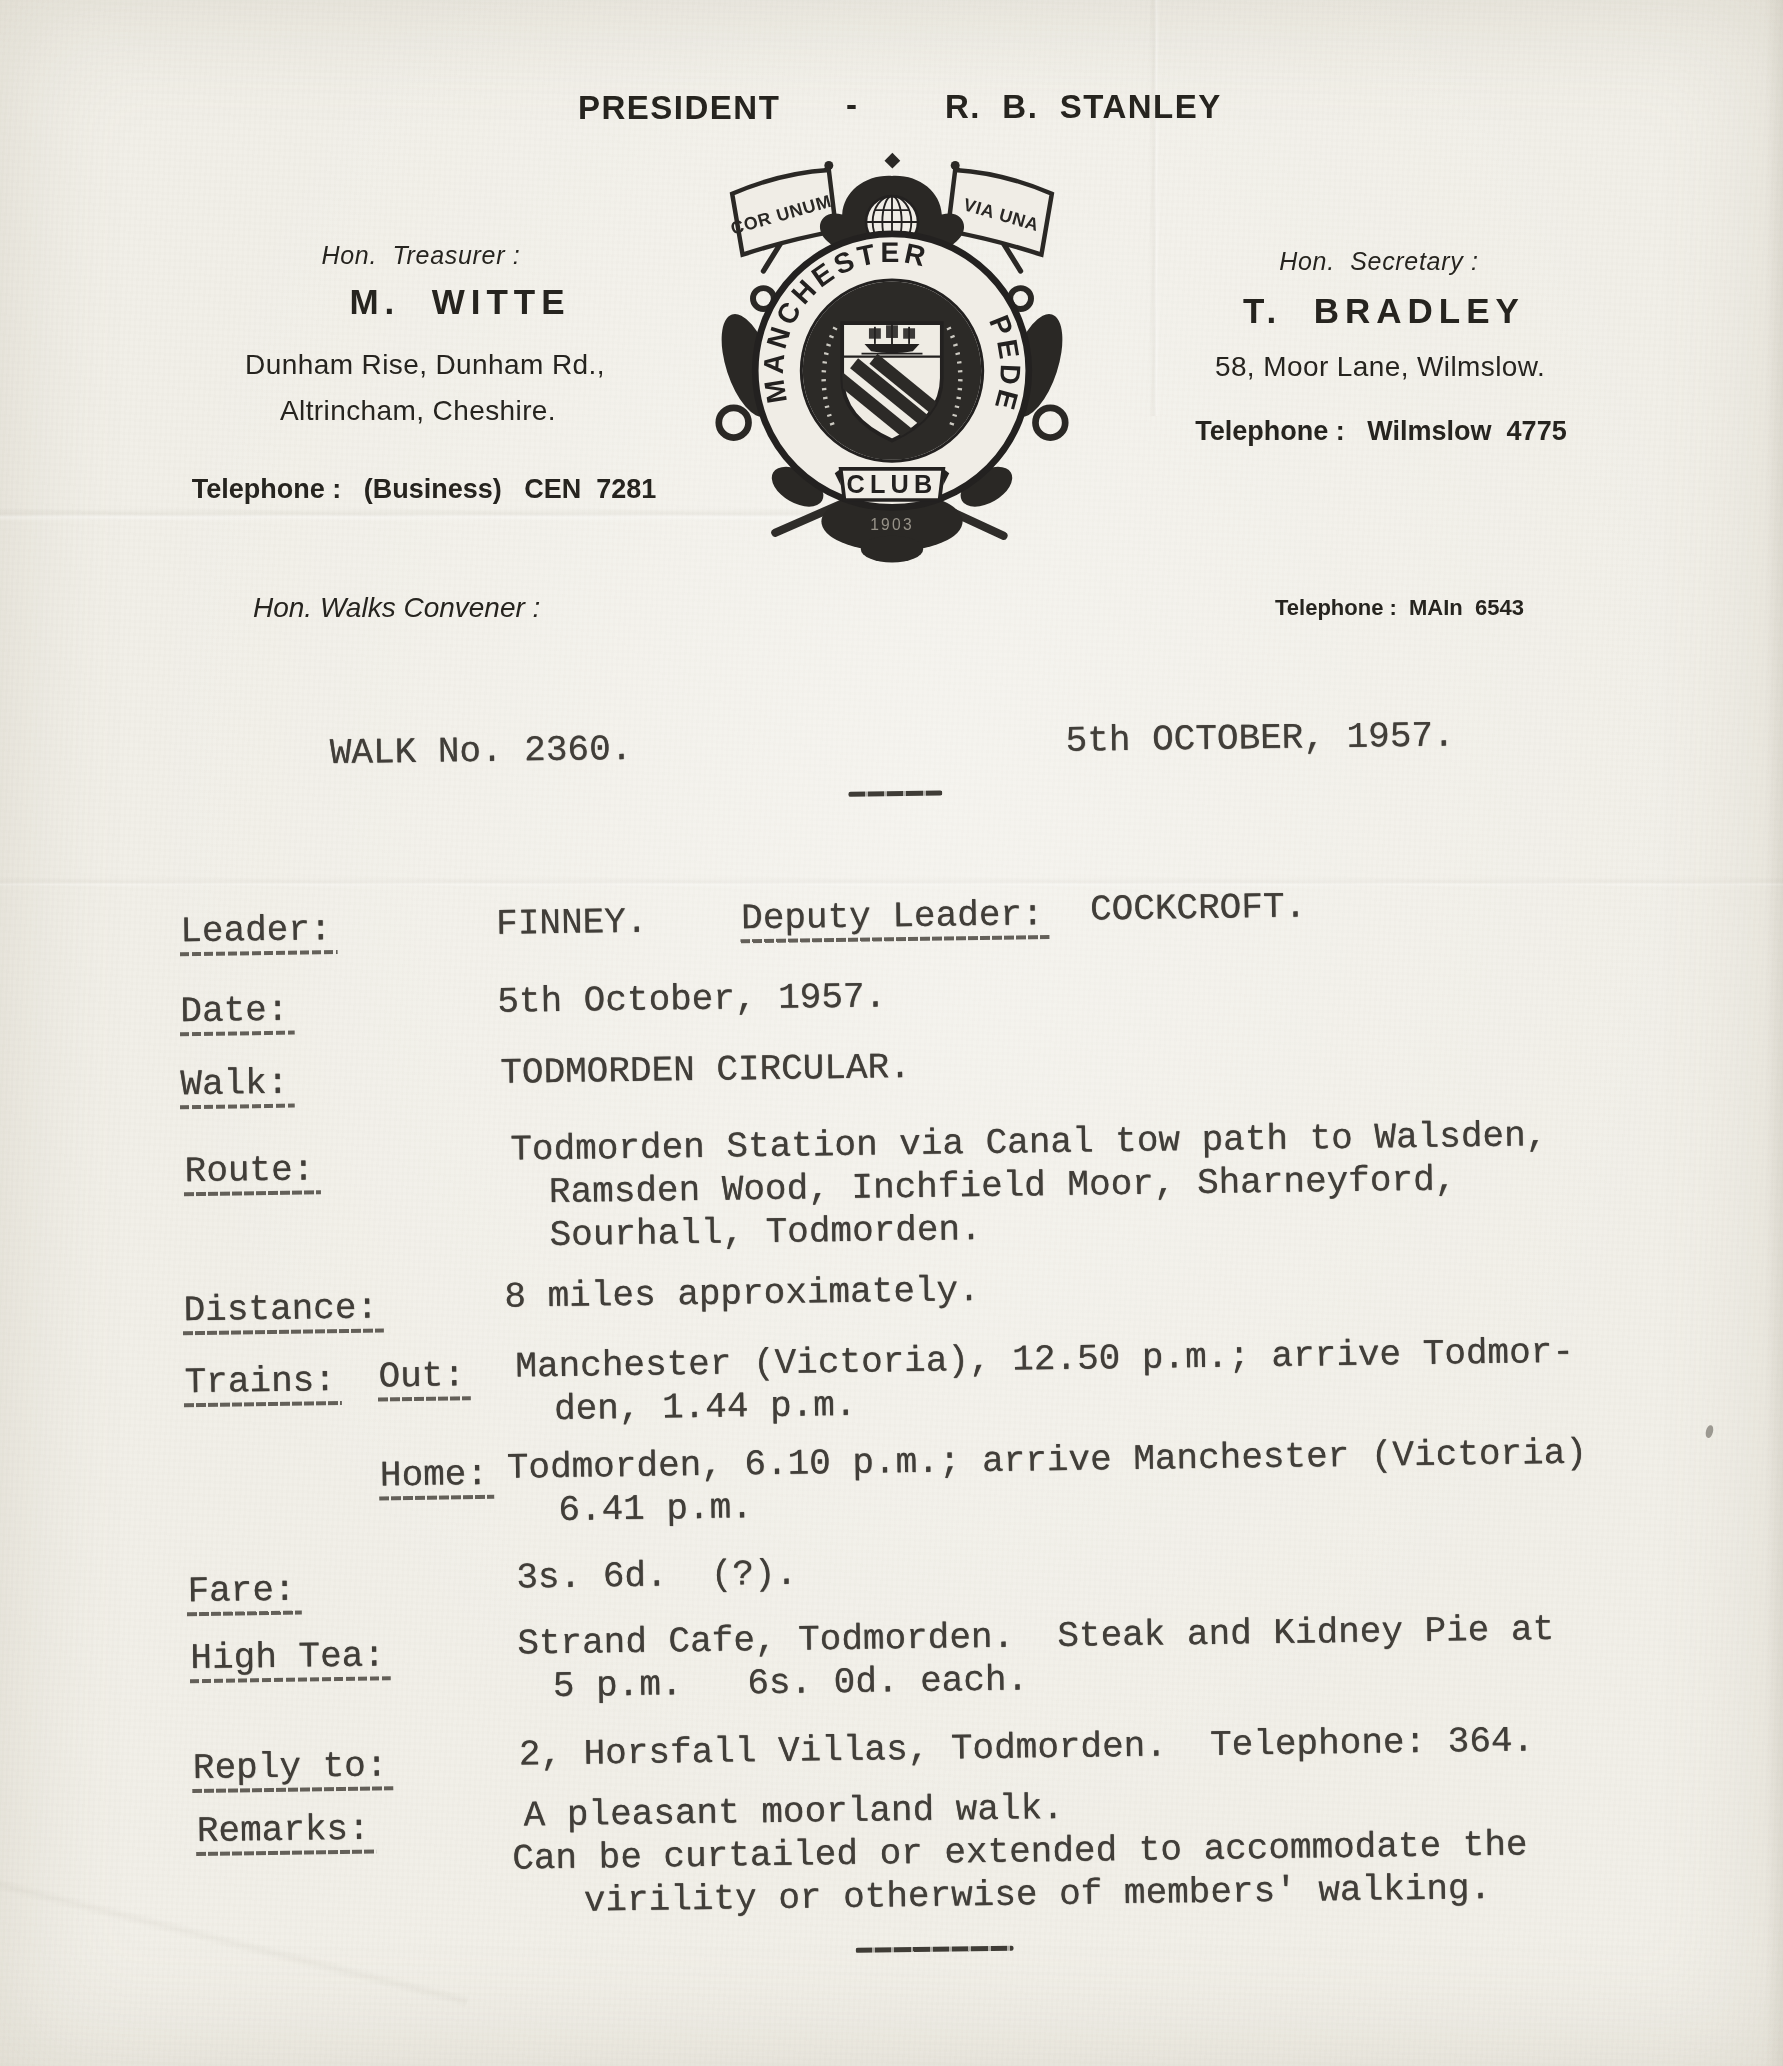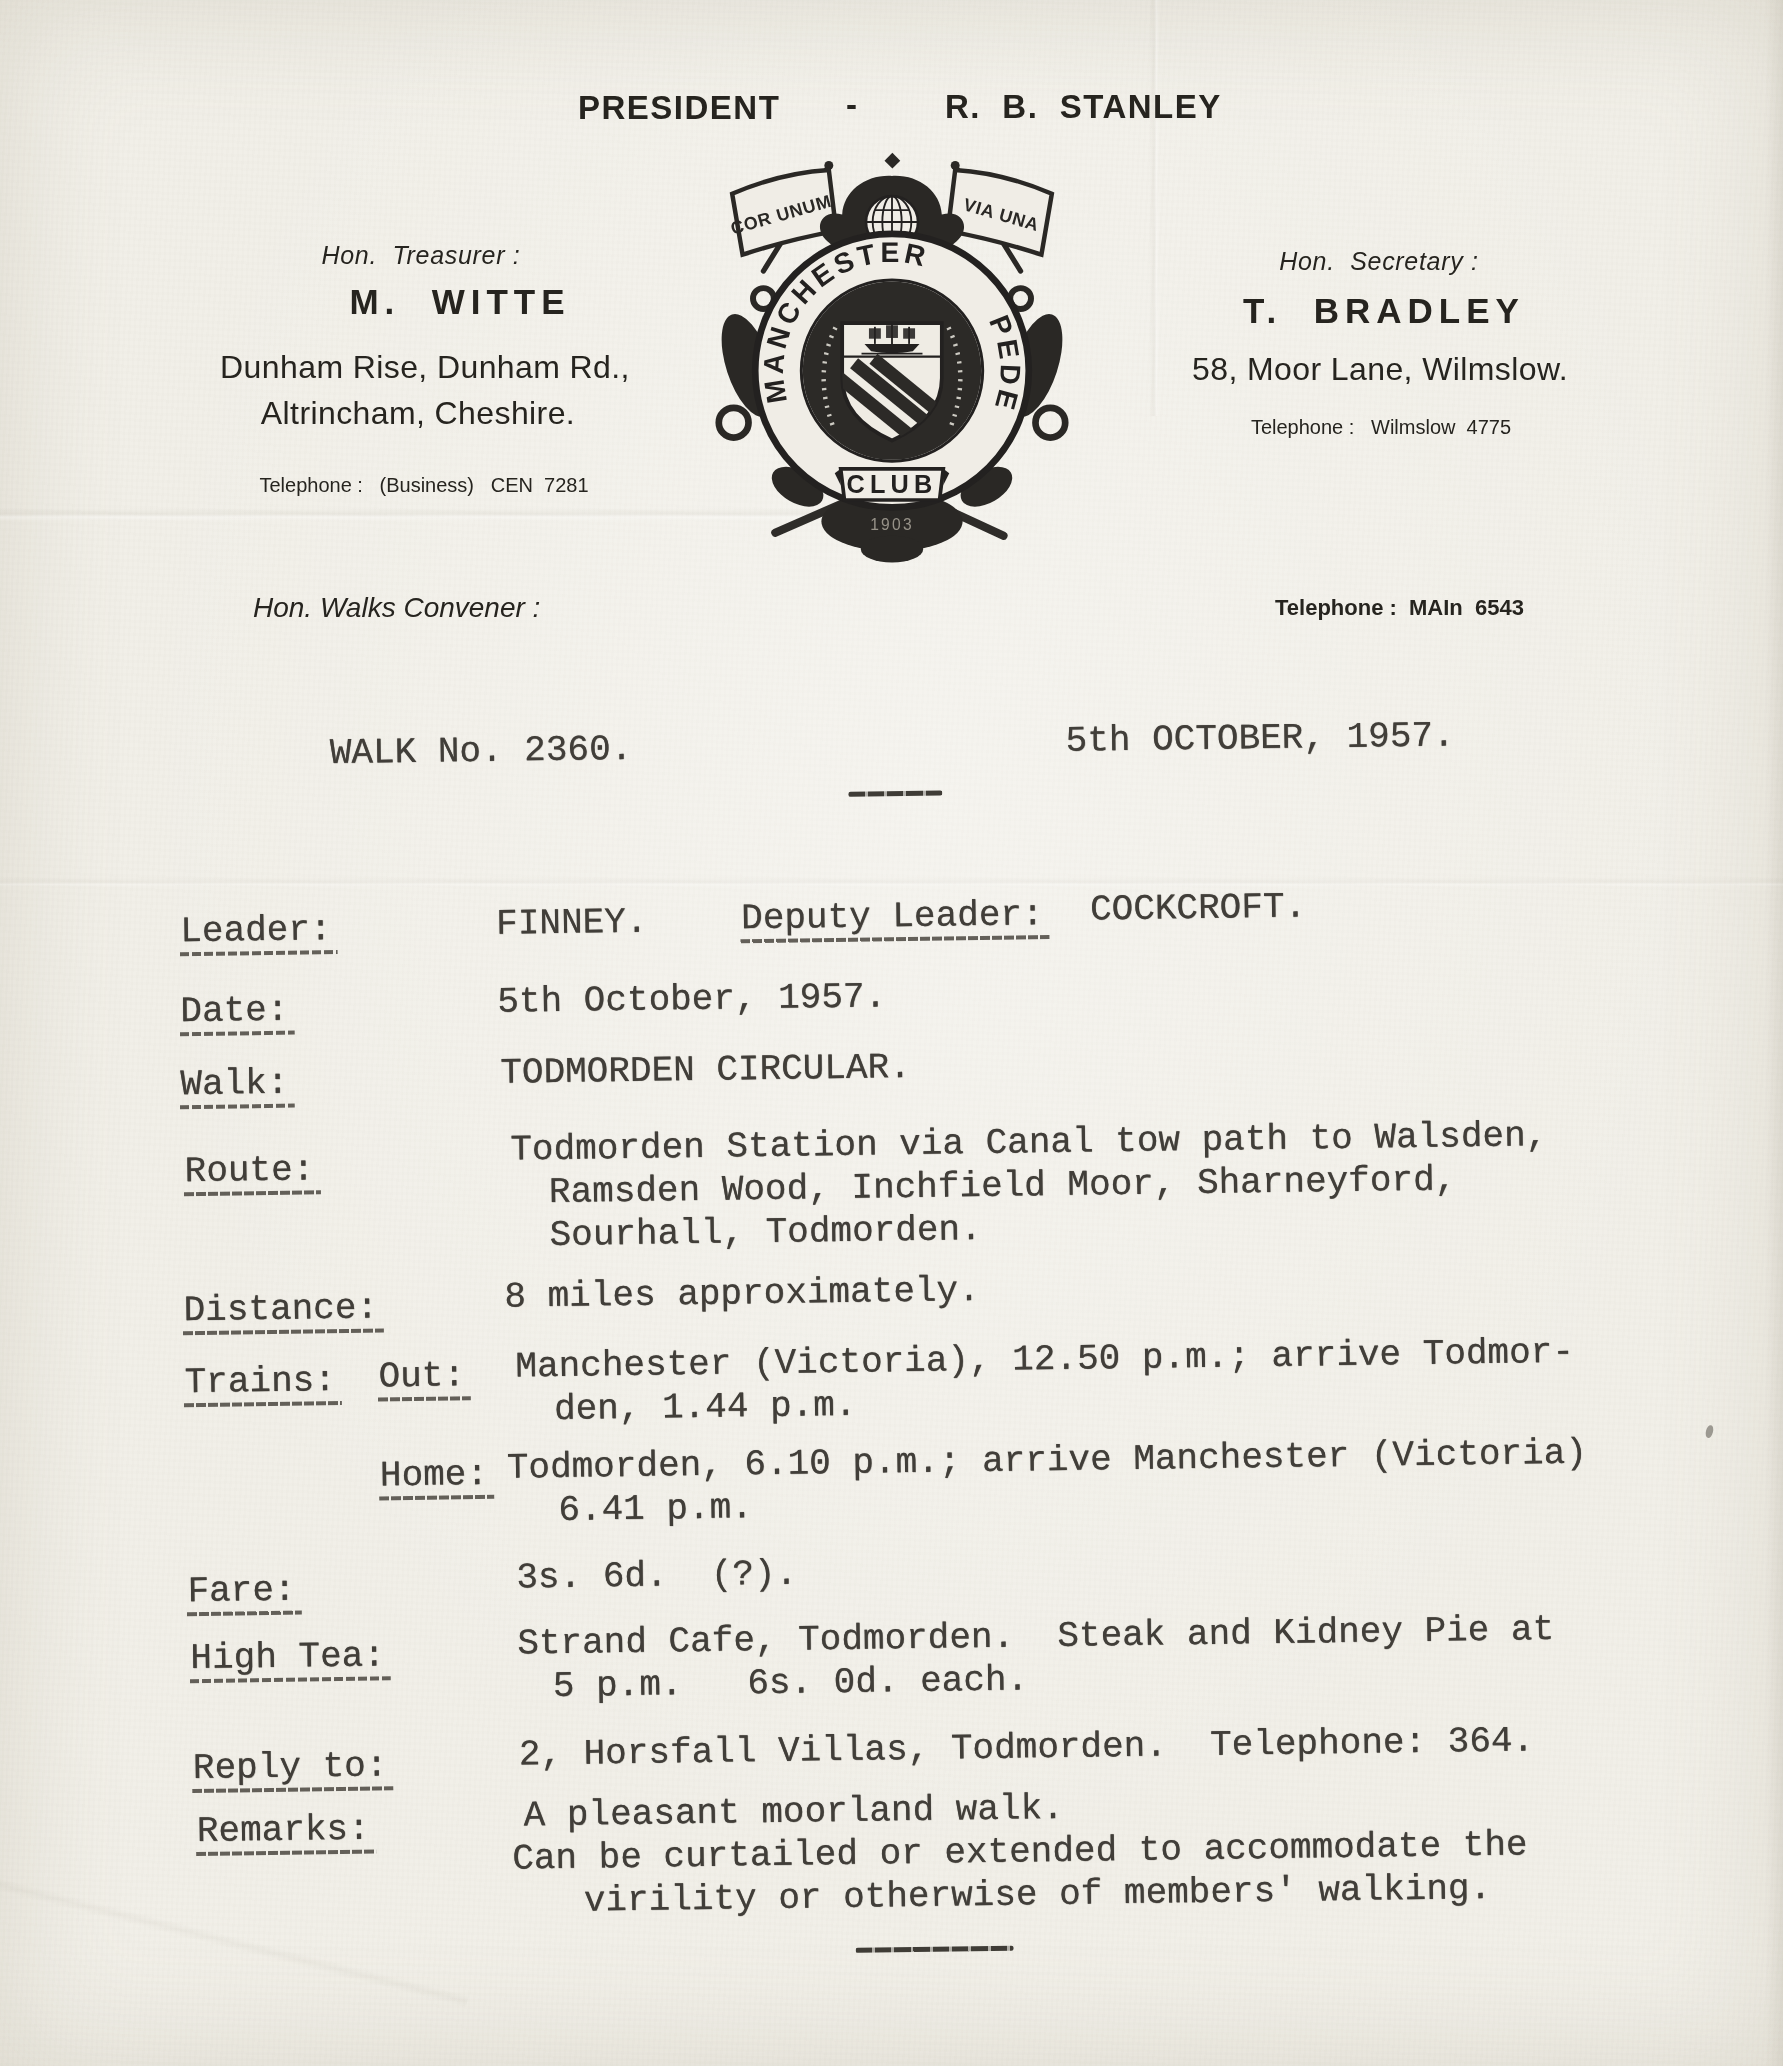--- a/index.html
+++ b/index.html
@@ -26,22 +26,22 @@
   .crease.redge{right:0;top:0;width:19.3px;height:2066px;
     background:linear-gradient(270deg,rgba(90,80,60,0.08),rgba(0,0,0,0));}
   .speck{position:absolute;left:1706px;top:1425px;width:6.7px;height:12.6px;border-radius:50%;
     background:#5a564e;opacity:.55;transform:rotate(14deg);}
   
   .printed{position:absolute;color:#26241f;white-space:pre;}
   .pres{font-weight:700;font-size:33px;letter-spacing:1.5px;}
   .cblock{transform:translateX(-50%);text-align:center;}
   .ital{font-style:italic;font-size:25px;letter-spacing:0.7px;}
   .bigname{font-size:35px;font-weight:700;letter-spacing:6px;}
-  .addr{font-size:32px;letter-spacing:0.4px;}
-  .tel{font-size:20px;font-weight:400;}
+  .addr{font-size:28px;letter-spacing:0.4px;}
+  .tel{font-size:27px;font-weight:700;}
   .conv-ital{font-style:italic;font-size:28px;}
   .conv-name{font-size:33px;letter-spacing:0.7px;}
   .conv-tel{font-size:22px;font-weight:700;}
   
   .typed{position:absolute;inset:0;transform:rotate(-0.8deg);transform-origin:483px 1338px;
     font-family:"Liberation Mono","DejaVu Sans Mono",monospace;font-size:36px;color:#413e39;}
   .t{position:absolute;white-space:pre;line-height:1.1;
     text-shadow:0 0 0.7px rgba(55,52,46,0.65), 0.4px 0.4px 0 rgba(70,66,58,0.28);}
   .tlabel::after{content:"";position:absolute;left:-1.5px;right:-6px;top:40px;height:3.7px;
     background:repeating-linear-gradient(90deg,#4a463f 0 9.7px,rgba(0,0,0,0) 9.7px 12px);opacity:.85;}

